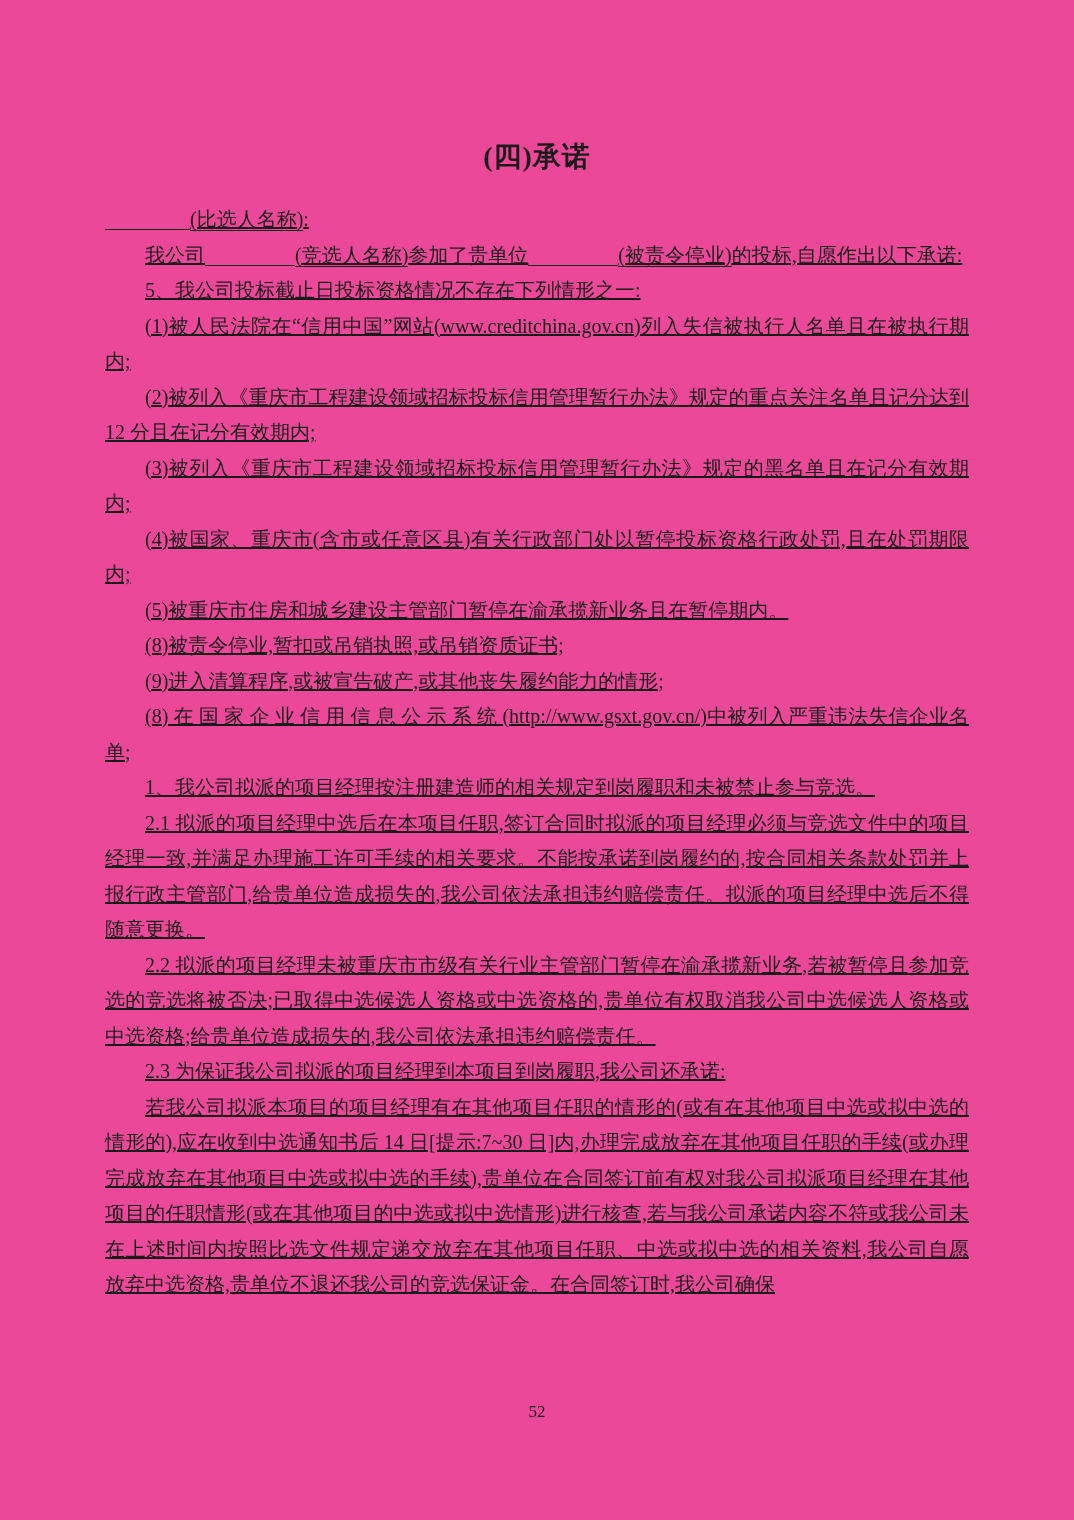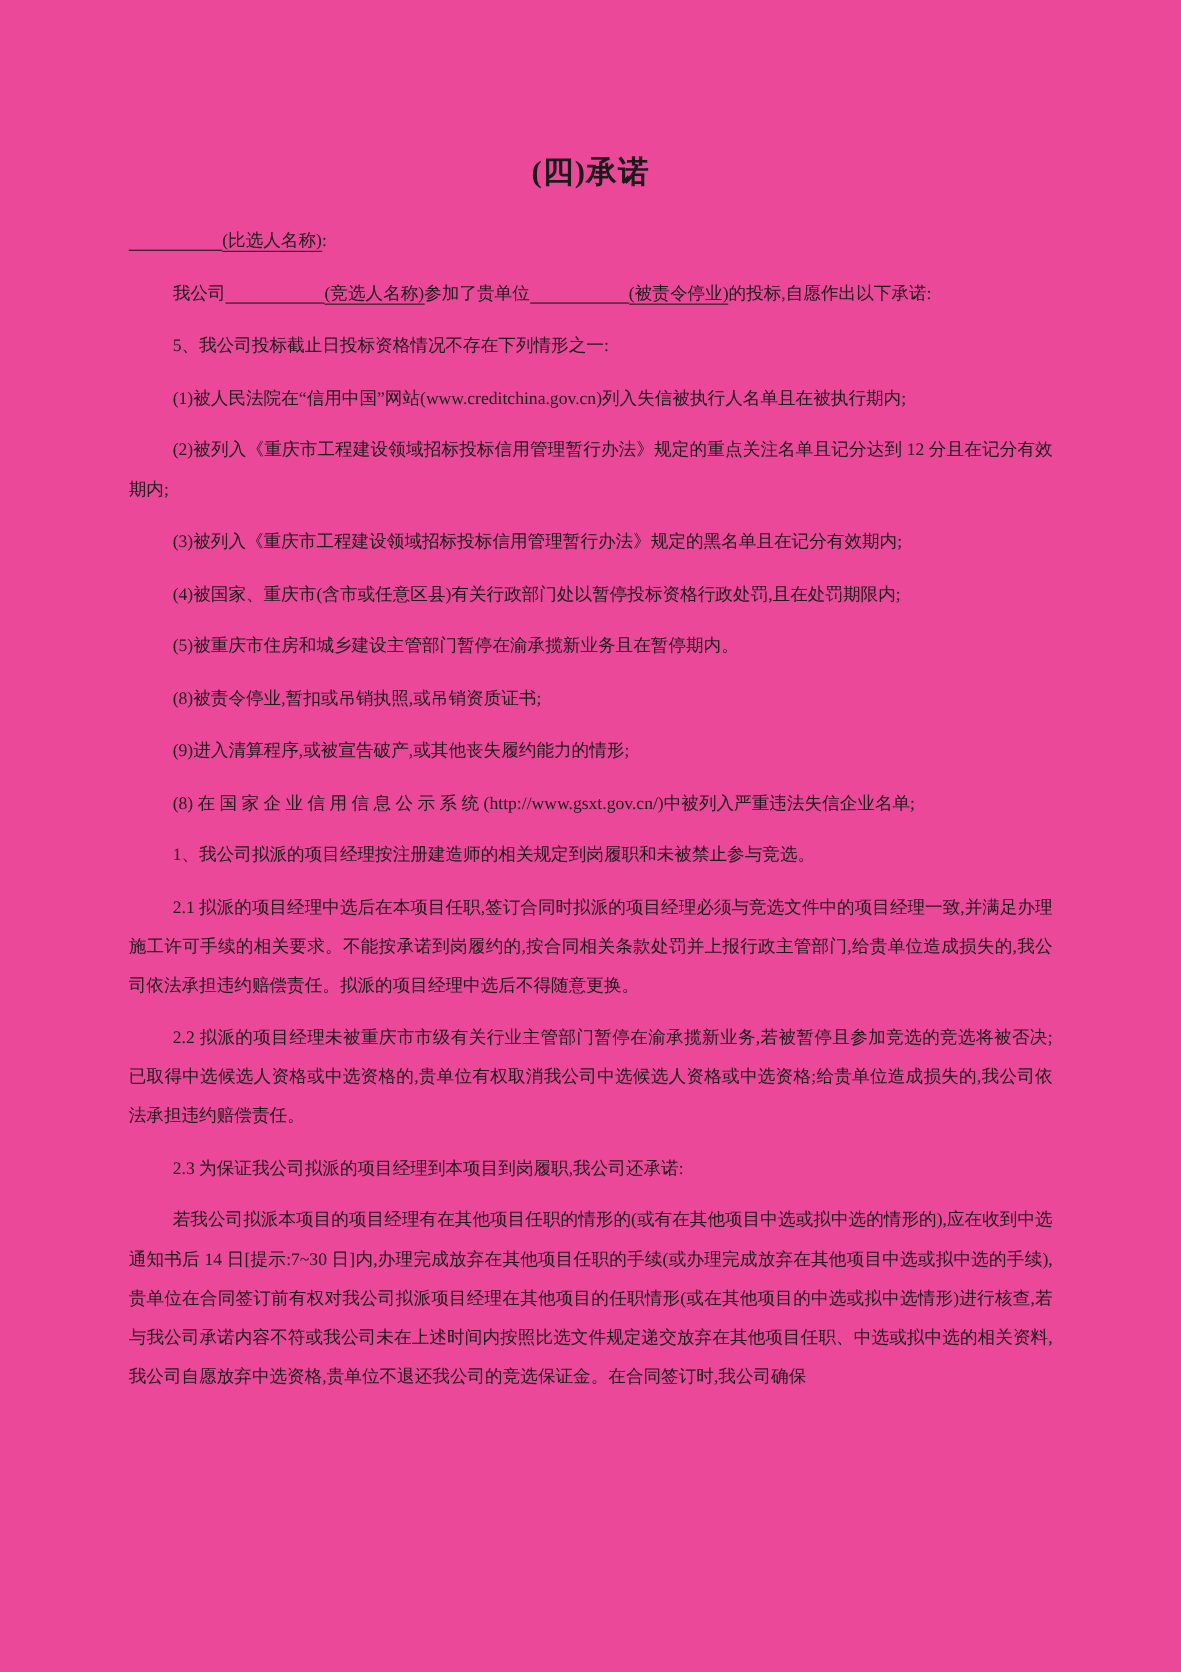--- a/index.html
+++ b/index.html
@@ -18,25 +18,26 @@
   }
   .doc-title{
     margin:0 0 24px 0;
     font-size:28px;
     font-weight:700;
     line-height:42px;
     text-align:center;
     letter-spacing:1px;
   }
   p.para{
-    margin:12px;
-    font-size:16px;
+    margin:0;
+    font-size:20px;
     line-height:35.5px;
     text-align:justify;
     text-justify:inter-ideograph;
+    text-decoration:underline;
   }
   p.para.indent{text-indent:40px;}
   .u{border-bottom:1px solid #1a1a1a;}
   .blank{
     display:inline-block;
     height:20px;
     border-bottom:1px solid #1a1a1a;
     vertical-align:-4px;
   }
   .footer{
@@ -66,13 +67,14 @@
         <p class="para indent"><span>(8)被责令停业,暂扣或吊销执照,或吊销资质证书;</span></p>
         <p class="para indent"><span>(9)进入清算程序,或被宣告破产,或其他丧失履约能力的情形;</span></p>
         <p class="para indent"><span>(8) 在 国 家 企 业 信 用 信 息 公 示 系 统 (http://www.gsxt.gov.cn/)中被列入严重违法失信企业名单;</span></p>
         <p class="para indent"><span>1、我公司拟派的项目经理按注册建造师的相关规定到岗履职和未被禁止参与竞选。</span></p>
         <p class="para indent"><span>2.1 拟派的项目经理中选后在本项目任职,签订合同时拟派的项目经理必须与竞选文件中的项目经理一致,并满足办理施工许可手续的相关要求。不能按承诺到岗履约的,按合同相关条款处罚并上报行政主管部门,给贵单位造成损失的,我公司依法承担违约赔偿责任。拟派的项目经理中选后不得随意更换。</span></p>
         <p class="para indent"><span>2.2 拟派的项目经理未被重庆市市级有关行业主管部门暂停在渝承揽新业务,若被暂停且参加竞选的竞选将被否决;已取得中选候选人资格或中选资格的,贵单位有权取消我公司中选候选人资格或中选资格;给贵单位造成损失的,我公司依法承担违约赔偿责任。</span></p>
         <p class="para indent"><span>2.3 为保证我公司拟派的项目经理到本项目到岗履职,我公司还承诺:</span></p>
         <p class="para indent"><span>若我公司拟派本项目的项目经理有在其他项目任职的情形的(或有在其他项目中选或拟中选的情形的),应在收到中选通知书后 14 日[提示:7~30 日]内,办理完成放弃在其他项目任职的手续(或办理完成放弃在其他项目中选或拟中选的手续),贵单位在合同签订前有权对我公司拟派项目经理在其他项目的任职情形(或在其他项目的中选或拟中选情形)进行核查,若与我公司承诺内容不符或我公司未在上述时间内按照比选文件规定递交放弃在其他项目任职、中选或拟中选的相关资料,我公司自愿放弃中选资格,贵单位不退还我公司的竞选保证金。在合同签订时,我公司确保</span></p>
       </div>
   </div>
+  <div class="footer">52</div>
 </div>
 
 </body></html>

